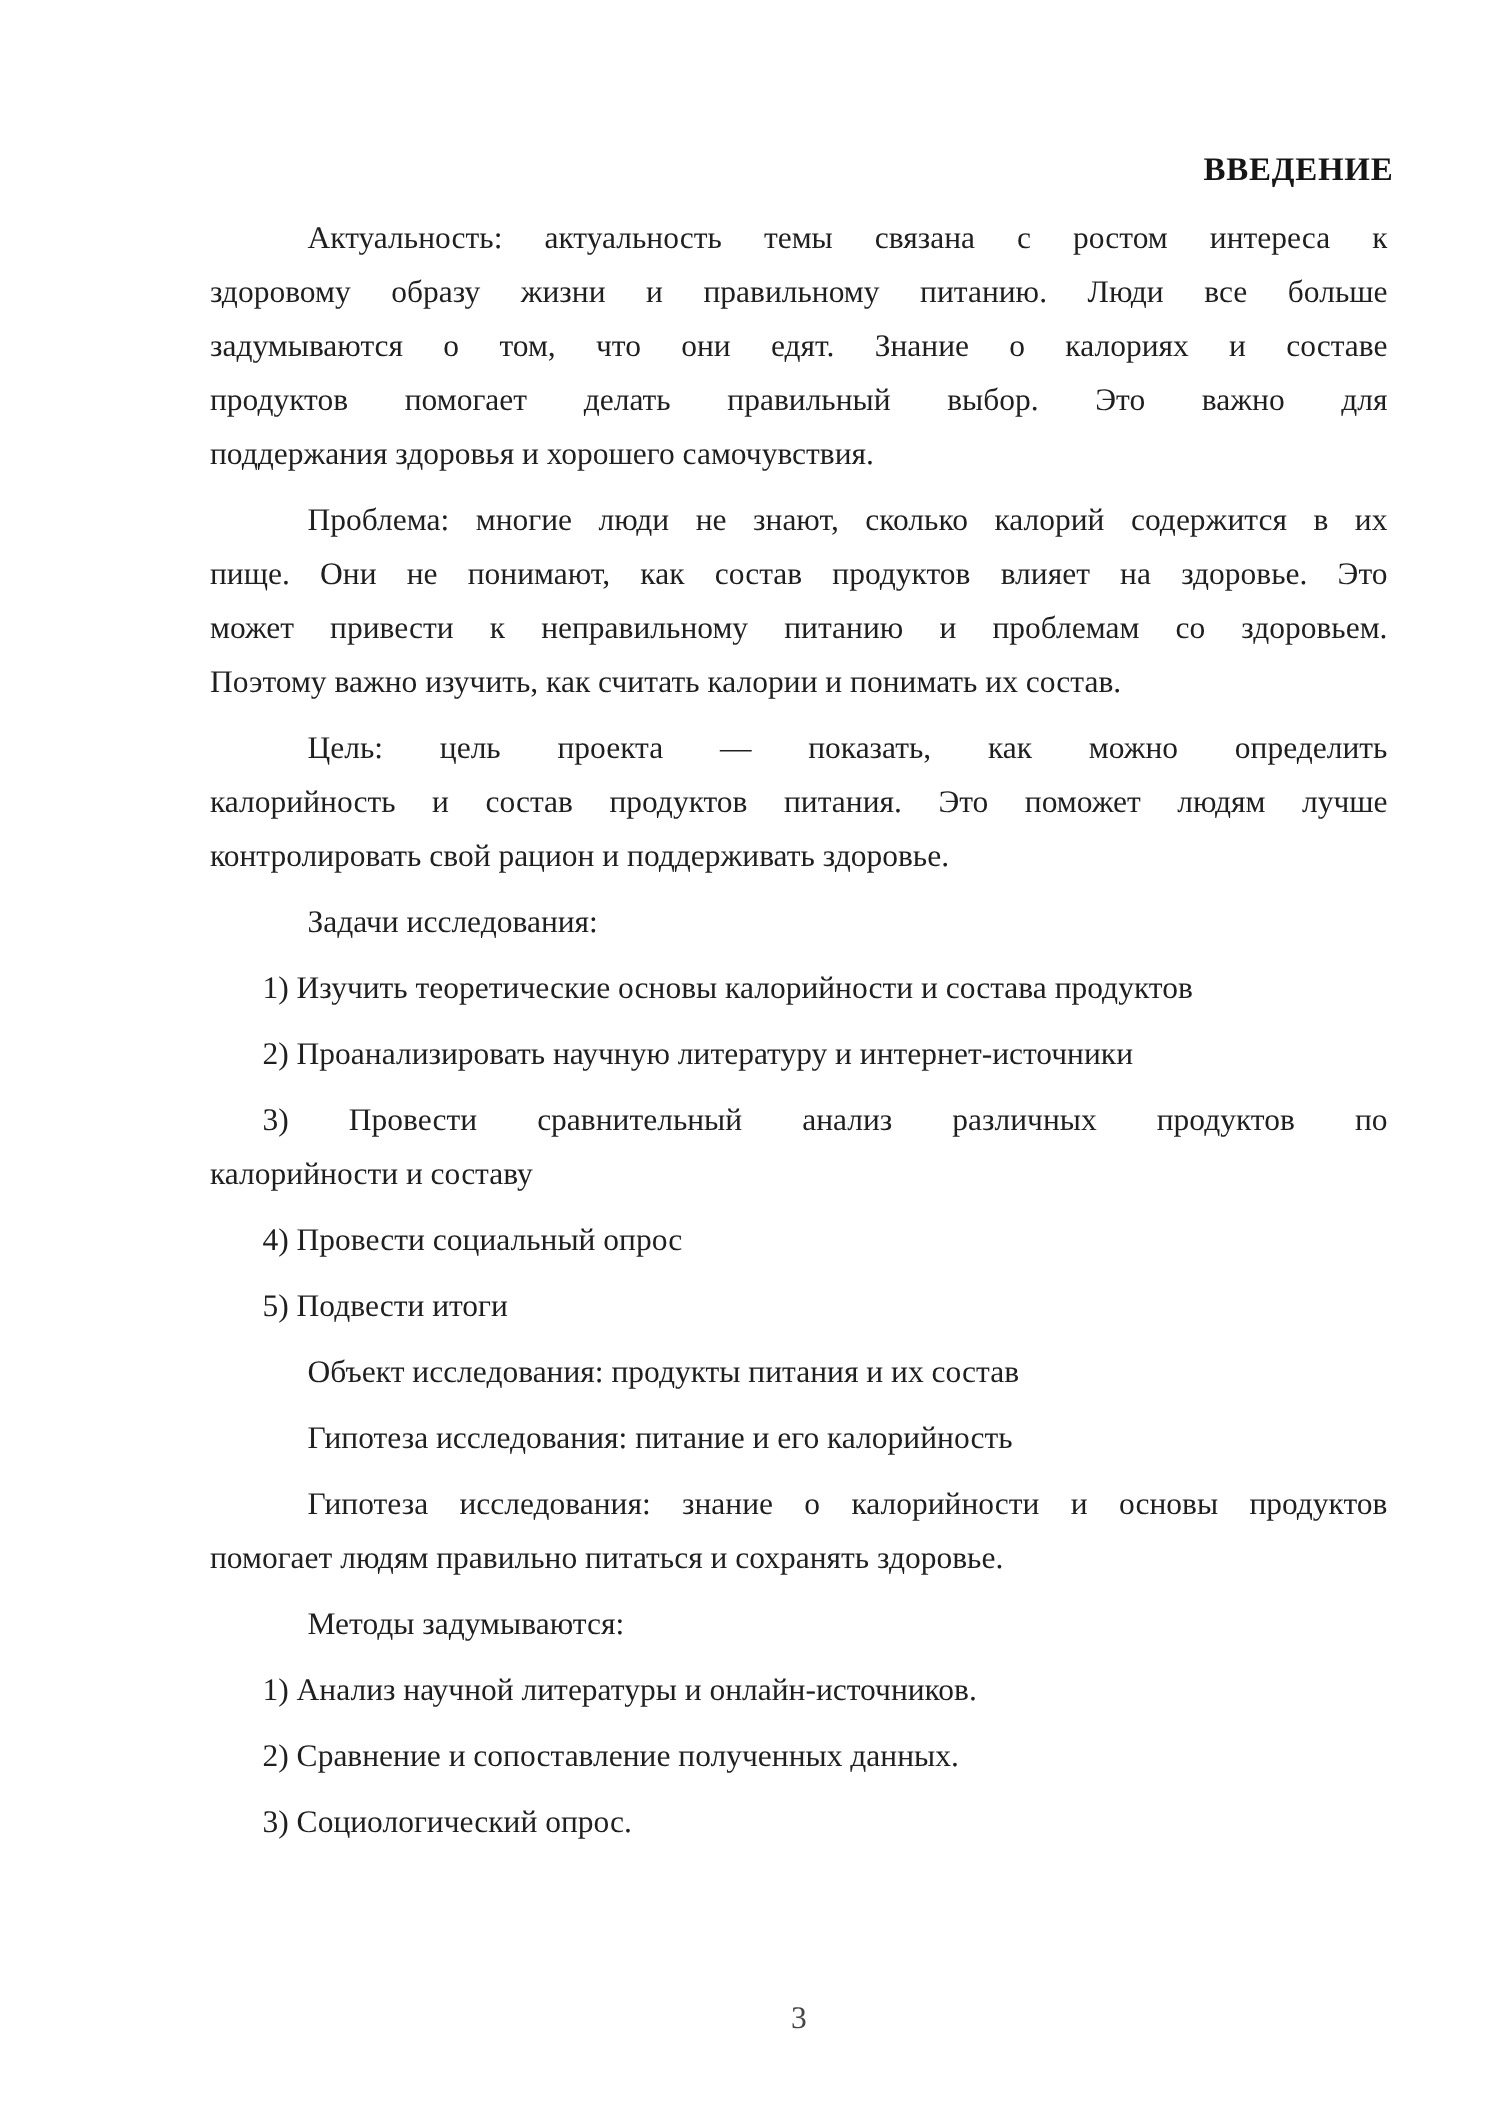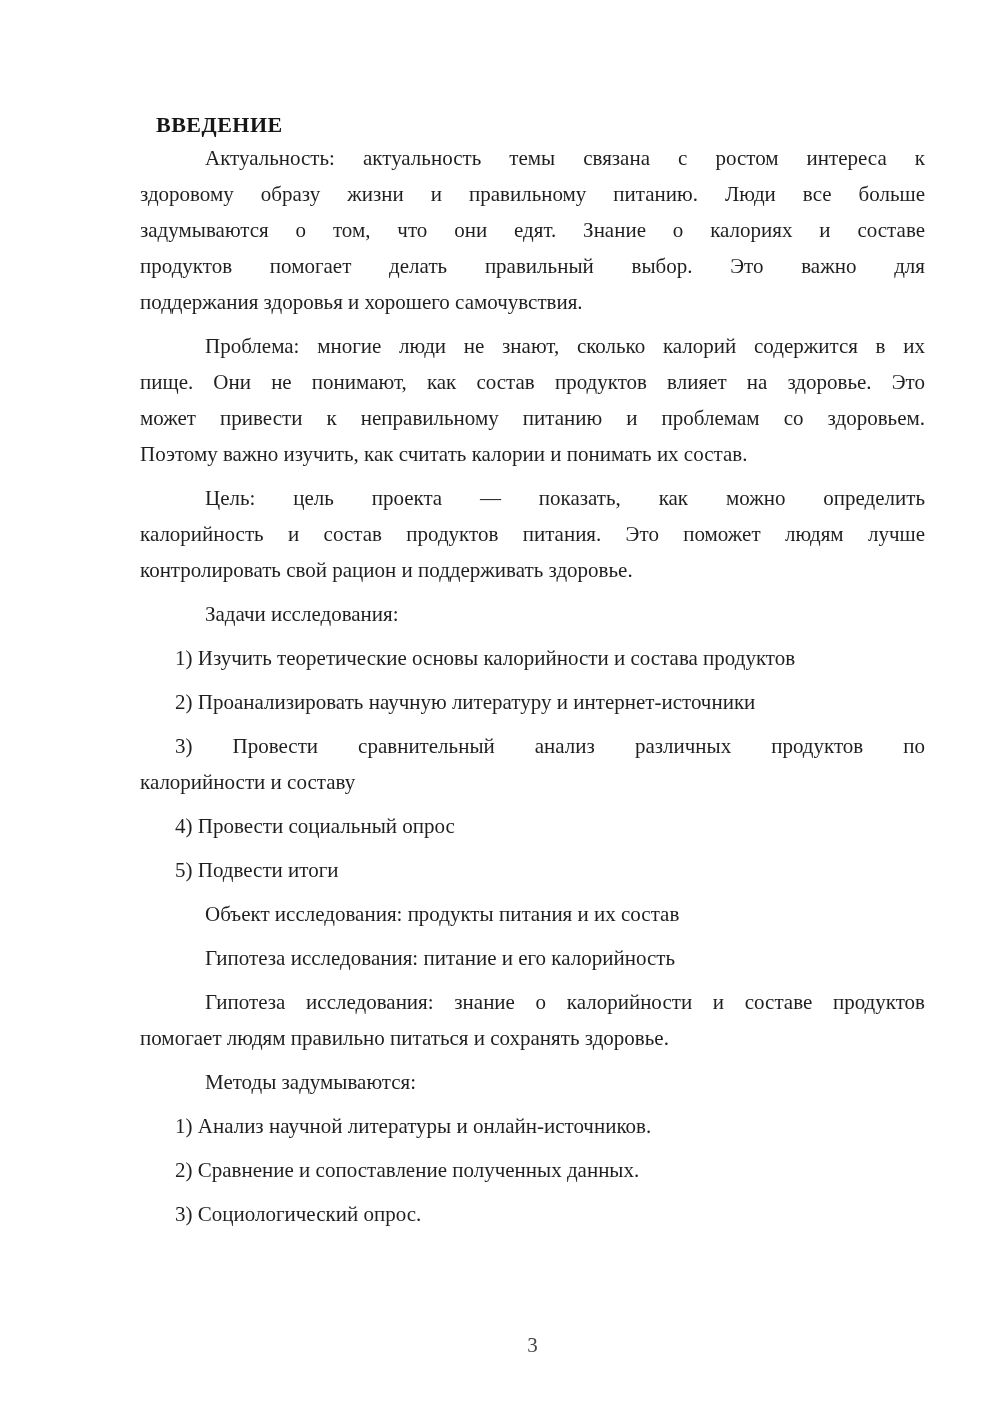--- a/index.html
+++ b/index.html
@@ -14,22 +14,22 @@
     background: #ffffff;
     font-family: "Liberation Serif", "DejaVu Serif", serif;
     color: #1f1f1f;
     overflow: hidden;
   }
   .title {
     position: absolute;
     left: 140px;
     top: 94px;
     width: 785px;
-    margin: 16px;
-    text-align: left;
+    margin: 4px;
+    text-align: right;
     font-size: 22px;
     font-weight: bold;
     line-height: 30px;
     letter-spacing: 0.5px;
     color: #161616;
   }
   .doc-body {
     position: absolute;
     left: 140px;
     top: 140px;
@@ -110,21 +110,21 @@
       <div class="block indent-list">
         <div class="line last first">5) Подвести итоги</div>
       </div>
       <div class="block indent-para">
         <div class="line last first">Объект исследования: продукты питания и их состав</div>
       </div>
       <div class="block indent-para">
         <div class="line last first">Гипотеза исследования: питание и его калорийность</div>
       </div>
       <div class="block indent-para">
-        <div class="line first">Гипотеза исследования: знание о калорийности и составе продуктов</div>
+        <div class="line first">Гипотеза исследования: знание о калорийности и основы продуктов</div>
         <div class="line last">помогает людям правильно питаться и сохранять здоровье.</div>
       </div>
       <div class="block indent-para">
         <div class="line last first">Методы задумываются:</div>
       </div>
       <div class="block indent-list">
         <div class="line last first">1) Анализ научной литературы и онлайн-источников.</div>
       </div>
       <div class="block indent-list">
         <div class="line last first">2) Сравнение и сопоставление полученных данных.</div>

